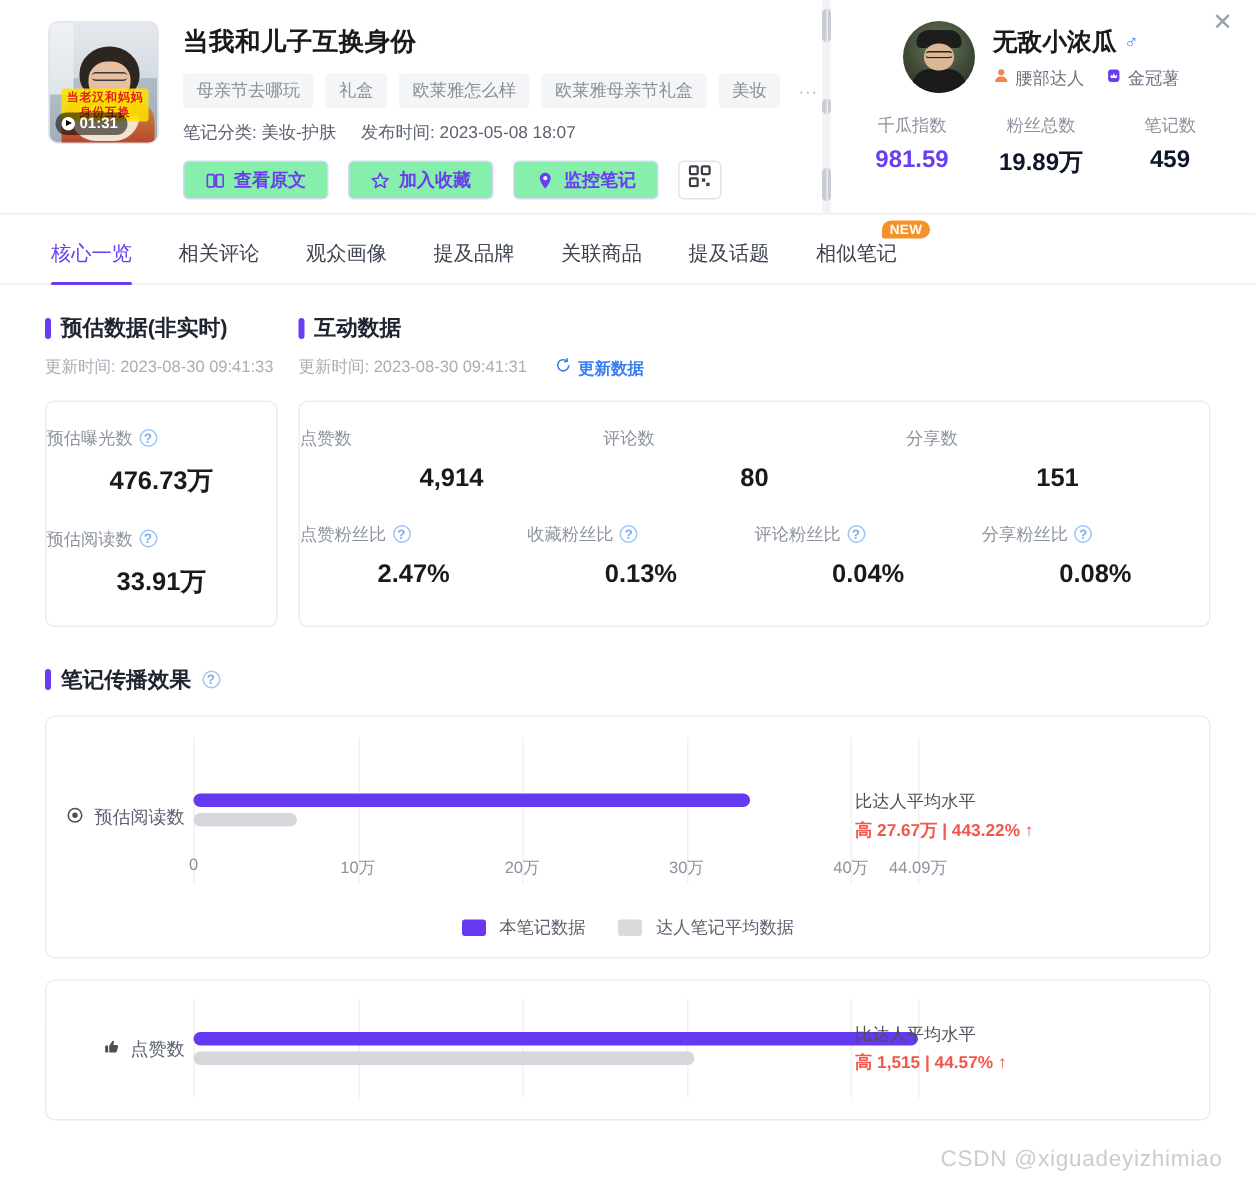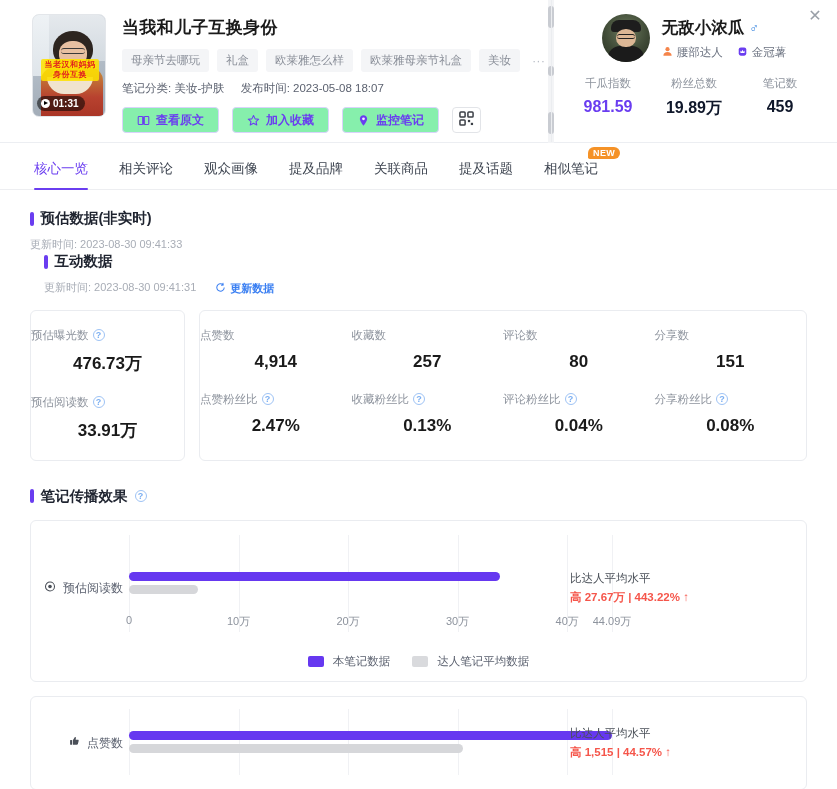--- a/index.html
+++ b/index.html
@@ -26,21 +26,21 @@
     position: relative;
   }
   .header-divider {
     position: absolute;
     left: 551px; top: 0; bottom: 0;
     width: 1px; background: #ebedf0;
   }
   
   .thumb {
     position: relative;
-    width: 74px; height: 103px;
+    width: 74px; height: 82px;
     border-radius: 7px;
     overflow: hidden;
     flex: none;
     background: linear-gradient(170deg,#cfd7de 0%,#b8c2cc 35%,#9fa9b4 100%);
     border: 1px solid #e3e6ea;
   }
   .thumb .fridge {
     position:absolute; left:0; top:0; right:0; height:46%;
     background: linear-gradient(180deg,#e5e9ed 0%,#d3dae0 100%);
   }
@@ -456,21 +456,21 @@
     <div class="tab">关联商品</div>
     <div class="tab">提及话题</div>
     <div class="tab">
       <span>相似笔记</span>
       <span class="newbadge">NEW</span>
     </div>
   </div>
 
   <div class="body">
 
-    <div style="display:flex; padding:0 30px;flex-direction:column;">
+    <div style="display:flex; padding:0 30px;">
       <div style="width:155px;">
         <div class="secttl">预估数据(非实时)</div>
         <div class="updated">更新时间: 2023-08-30 09:41:33</div>
       </div>
       <div style="flex:1; padding-left:14px;">
         <div class="secttl">互动数据</div>
         <div class="updated">
           <span>更新时间: 2023-08-30 09:41:31</span>
           <span class="refresh">
             <span>
@@ -505,24 +505,20 @@
         </div>
       </div>
 
       <div class="card inter">
         <div class="cellgrid">
           <div class="cell">
             <div class="lab">点赞数</div>
             <div class="val">4,914</div>
           </div>
           <div class="cell">
-            <div class="lab">收藏数</div>
-            <div class="val">257</div>
-          </div>
-          <div class="cell">
             <div class="lab">评论数</div>
             <div class="val">80</div>
           </div>
           <div class="cell">
             <div class="lab">分享数</div>
             <div class="val">151</div>
           </div>
         </div>
         <div class="rowgap"></div>
         <div class="cellgrid">
@@ -642,13 +638,14 @@
         </div>
         <div class="cmp" style="right:86px; width:150px;">
           <div class="t1">比达人平均水平</div>
           <div class="t2">高 1,515 | 44.57% ↑</div>
         </div>
       </div>
     </div>
 
   </div>
 
+  <div class="watermark">CSDN @xiguadeyizhimiao</div>
 </div>
 
 </body></html>

